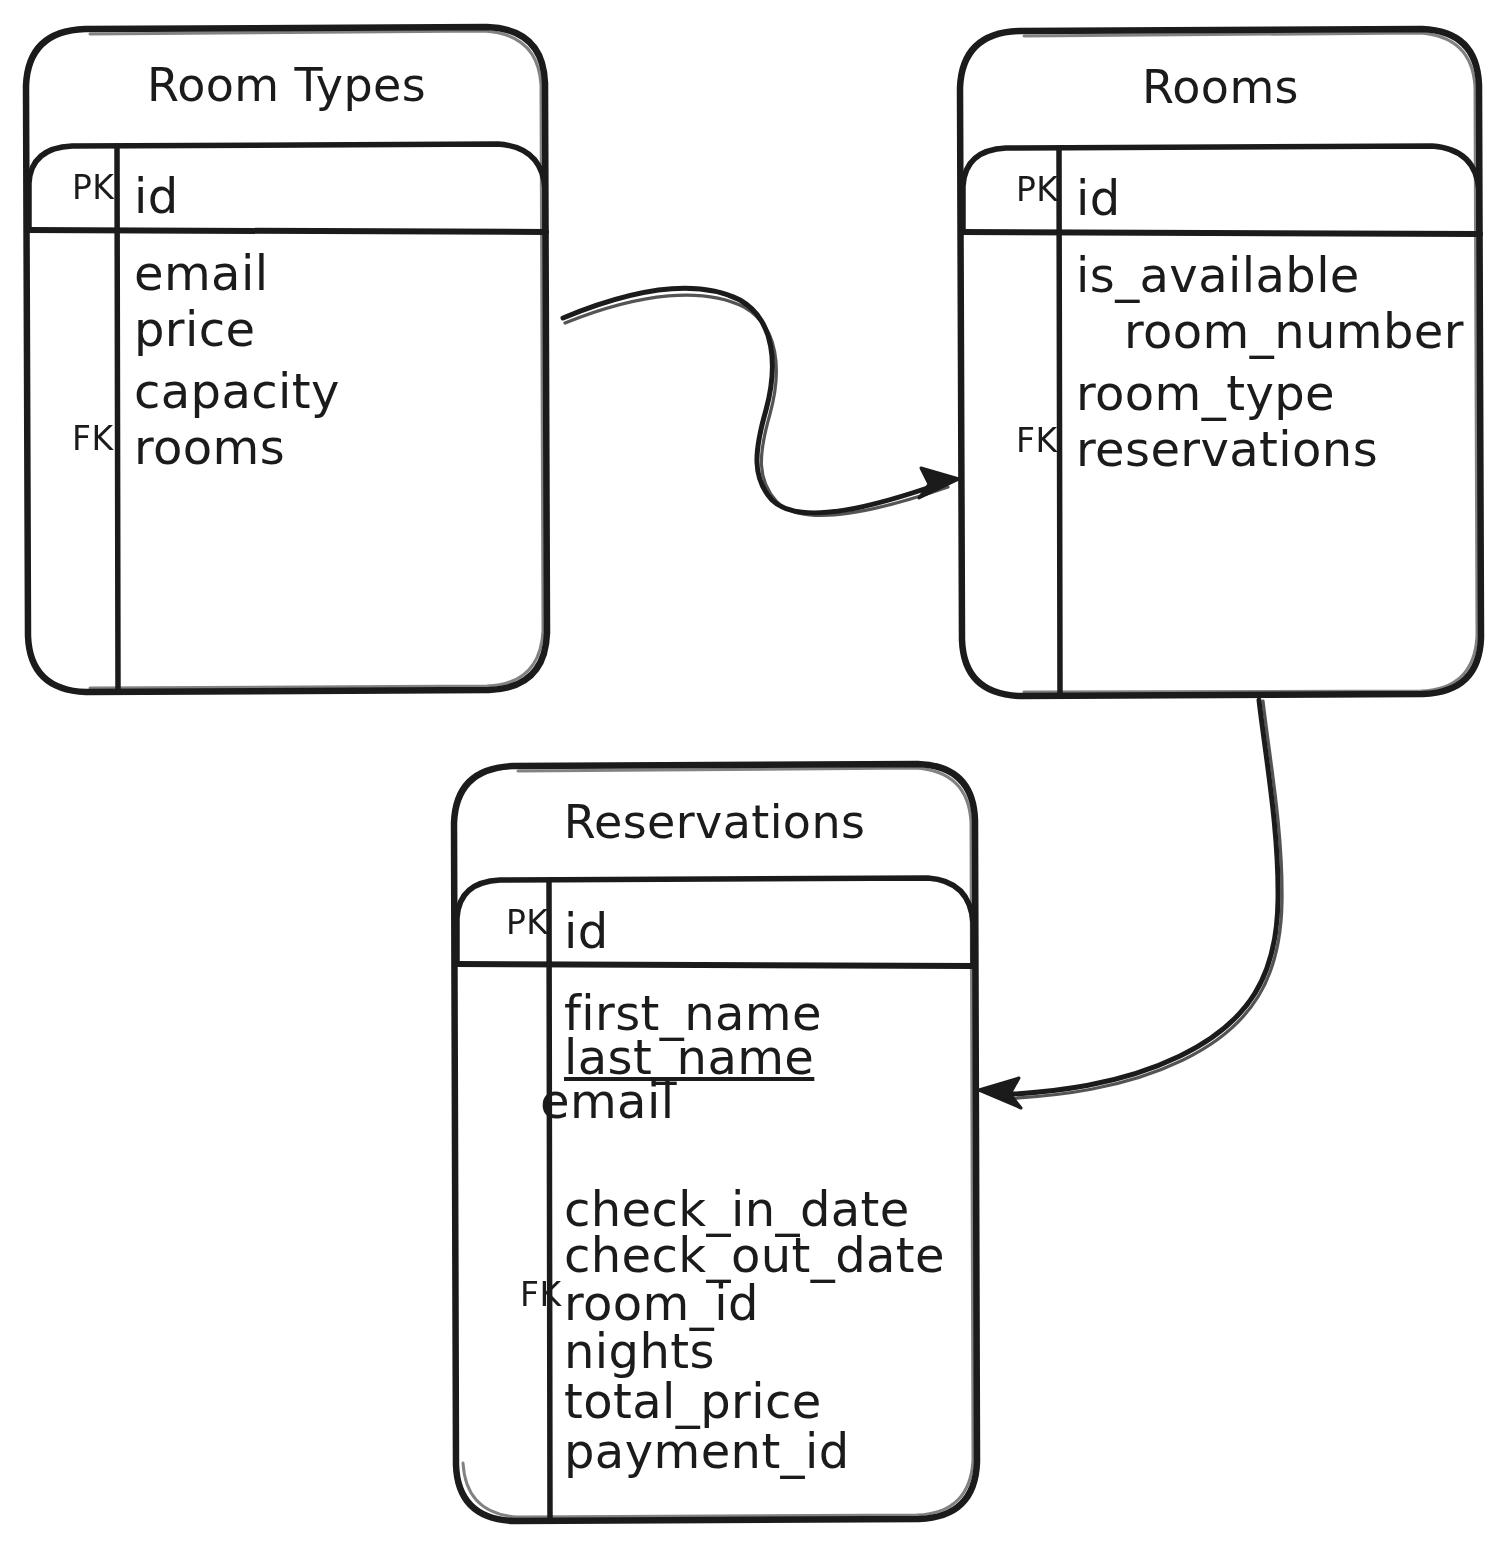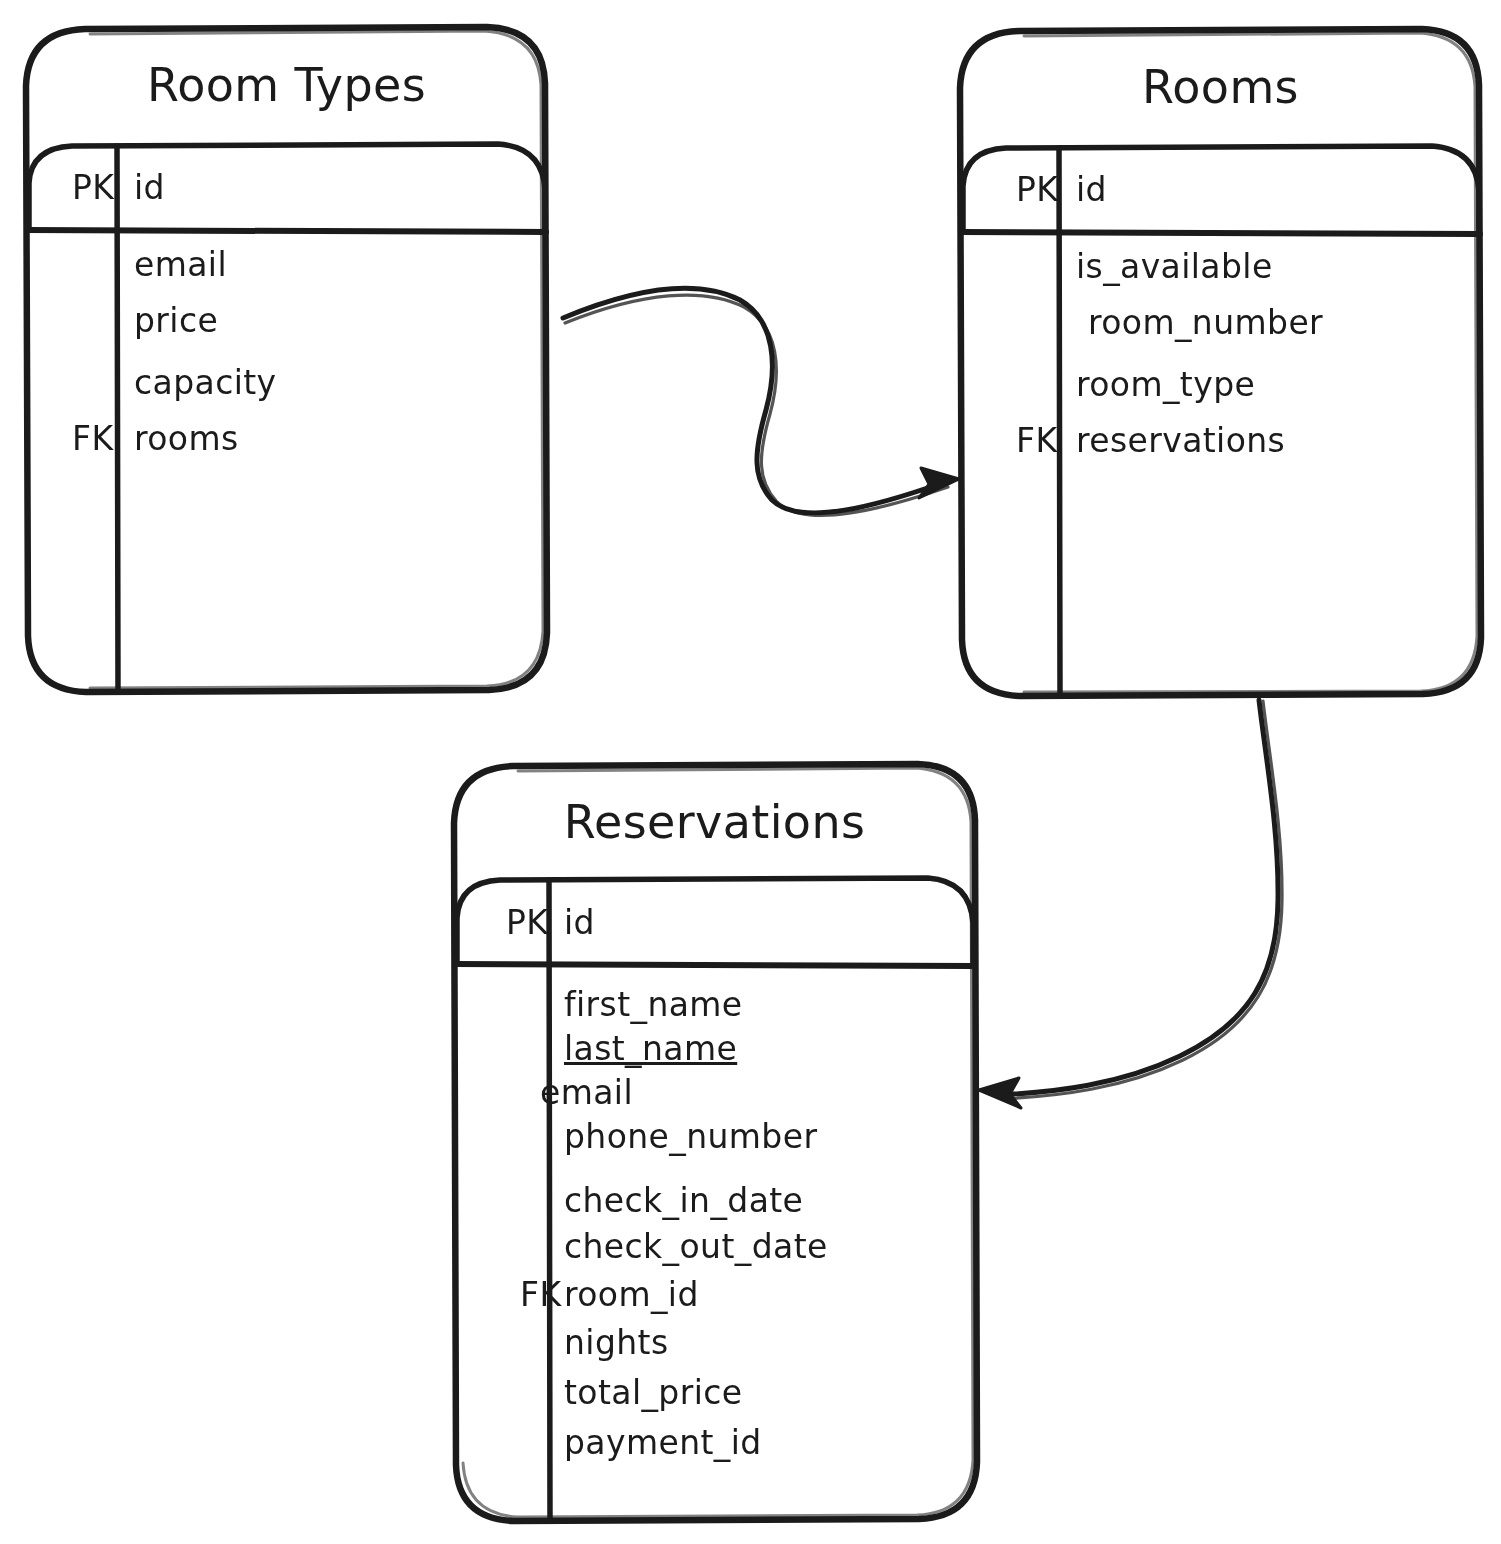--- a/index.html
+++ b/index.html
@@ -51,21 +51,21 @@
     font-size: 46px;
     font-weight: 400;
     text-align: center;
   }
   .keytag {
     font-size: 33px;
     font-weight: 400;
     margin-left: 28px;
   }
   .field {
-    font-size: 33px;
+    font-size: 48px;
     font-weight: 400;
   }
 </style>
 </head>
 <body>
 
 <div id="canvas">
 
   <svg class="er-svg" viewBox="0 0 1501 1544" xmlns="http://www.w3.org/2000/svg">
 
@@ -130,35 +130,34 @@
   <div class="txt field" style="left:134px; top:419px;">rooms</div>
 
   <div class="txt title" style="left:960px; top:60px; width:521px;">Rooms</div>
 
   <div class="txt keytag" style="left:988px; top:170px;">PK</div>
   <div class="txt field" style="left:1076px; top:170px;">id</div>
 
   <div class="txt keytag" style="left:988px; top:421px;">FK</div>
 
   <div class="txt field" style="left:1076px; top:247px;">is_available</div>
-  <div class="txt field" style="left:1088px; top:303px;">room_number</div>
+  <div class="txt field" style="left:1124px; top:303px;">room_number</div>
   <div class="txt field" style="left:1076px; top:365px;">room_type</div>
   <div class="txt field" style="left:1076px; top:421px;">reservations</div>
 
   <div class="txt title" style="left:454px; top:795px; width:521px;">Reservations</div>
 
   <div class="txt keytag" style="left:478px; top:903px;">PK</div>
   <div class="txt field" style="left:564px; top:903px;">id</div>
 
   <div class="txt keytag" style="left:492px; top:1275px;">FK</div>
 
   <div class="txt field" style="left:564px; top:985px;">first_name</div>
   <div class="txt field" style="left:564px; top:1029px;text-decoration:underline;">last_name</div>
   <div class="txt field" style="left:540px; top:1073px;">email</div>
-  <div class="txt field" style="left:564px; top:1117px;">phone_number</div>
   <div class="txt field" style="left:564px; top:1227px;">check_out_date</div>
   <div class="txt field" style="left:564px; top:1181px;">check_in_date</div>
   <div class="txt field" style="left:564px; top:1275px;">room_id</div>
   <div class="txt field" style="left:564px; top:1323px;">nights</div>
   <div class="txt field" style="left:564px; top:1373px;">total_price</div>
   <div class="txt field" style="left:564px; top:1423px;">payment_id</div>
 
 </div>
 
 </body></html>

